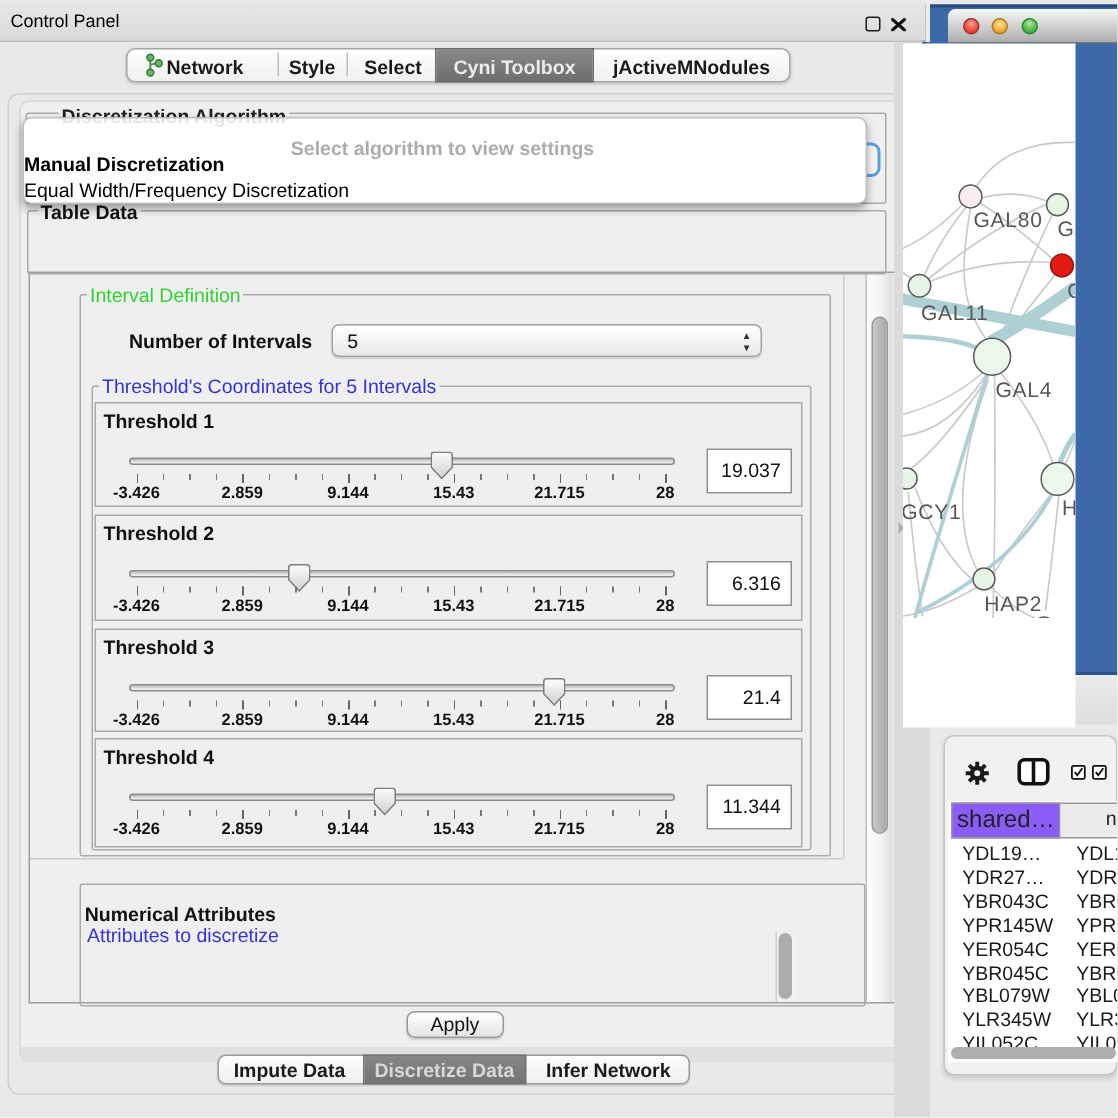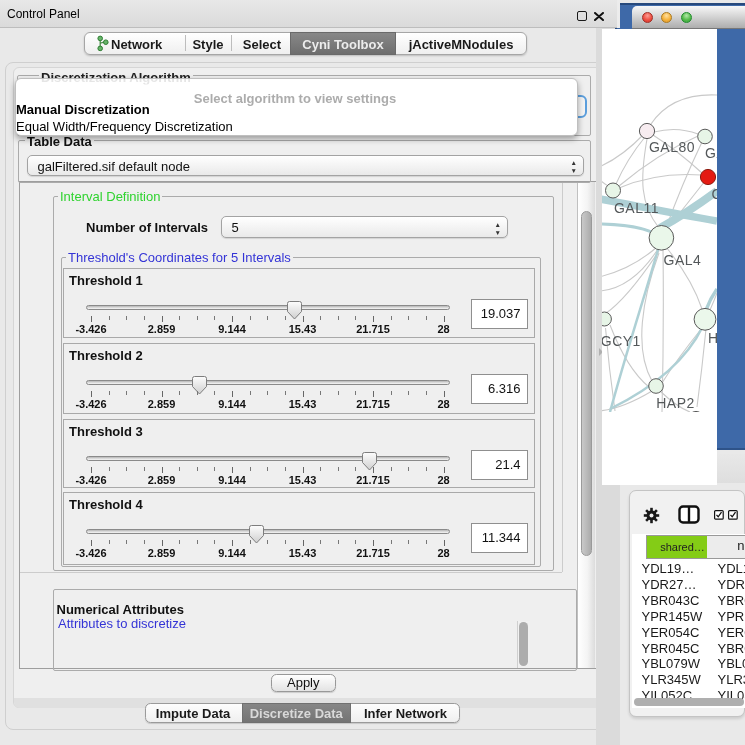--- a/index.html
+++ b/index.html
@@ -61,24 +61,20 @@
   <div style="left:26px;top:95px;width:561px;height:23px;background:#f4f4f4;border:2.5px solid #5b9edc;border-radius:6px;z-index:3;"></div>
 
   <div style="left:15px;top:78px;width:563px;height:58px;background:#ffffff;border:1px solid #bfbfbf;border-radius:6px;box-shadow:0 3px 6px rgba(0,0,0,0.35);z-index:10;"></div>
   <div style="left:39px;top:69.5px;font-size:13px;font-weight:bold;color:rgba(40,40,40,0.12);padding:0 2px;z-index:11;clip-path:inset(9px 0 0 0);">Discretization Algorithm</div>
   <div style="left:150px;top:91px;width:290px;text-align:center;font-size:13px;font-weight:bold;color:#acacac;z-index:11;">Select algorithm to view settings</div>
   <div style="left:16px;top:102px;font-size:13px;font-weight:bold;color:#000;z-index:11;">Manual Discretization</div>
   <div style="left:16px;top:118.5px;font-size:13px;color:#000;z-index:11;">Equal Width/Frequency Discretization</div>
 
   <div style="left:18px;top:139.5px;width:573px;height:43px;border:1px solid #ababab;border-radius:2px;z-index:1;"></div>
   <div style="left:25px;top:133.5px;font-size:13px;font-weight:bold;color:#111;background:#EFEFEF;padding:0 2px;z-index:2;">Table Data</div>
-  <div class="combo" style="left:26.5px;top:155px;width:557.5px;height:21px;z-index:3;">
-    <span class="ctext">galFiltered.sif default node</span>
-    <span class="spin" style="top:3px;">▲<br>▼</span>
-  </div>
 
   <div style="left:19px;top:181px;width:577.5px;height:488px;background:#EFEFEF;border:1px solid #9e9e9e;"></div>
 
   <div style="left:562px;top:182px;width:1px;height:390px;background:#cccccc;"></div>
   <div style="left:20px;top:572px;width:542px;height:1px;background:#cccccc;"></div>
 
   <div style="left:577px;top:182px;width:18px;height:486px;background:linear-gradient(90deg,#ffffff,#f4f4f4 55%,#dcdcdc);border-left:1px solid #c0c0c0;"></div>
   <div style="left:580.5px;top:211px;width:11px;height:345px;background:linear-gradient(90deg,#c9c9c9,#ababab);border:1px solid #9a9a9a;border-radius:6px;"></div>
 
   <div style="left:53px;top:195.5px;width:501px;height:375px;border:1px solid #ababab;border-radius:2px;"></div>
@@ -259,20 +255,20 @@
     <line x1="11" y1="1.5" x2="11" y2="17.5" stroke="#111" stroke-width="2.4"></line>
   </svg>
   <svg style="left:713.5px;top:509.5px;" width="26" height="10" viewBox="0 0 26 10">
     <rect x="0.6" y="0.6" width="8.6" height="8.6" rx="1" fill="#fff" stroke="#111" stroke-width="1.2"></rect>
     <path d="M2.5,4.8 L4.2,6.8 L7.5,2.2" stroke="#111" stroke-width="1.3" fill="none"></path>
     <rect x="14.6" y="0.6" width="8.6" height="8.6" rx="1" fill="#fff" stroke="#111" stroke-width="1.2"></rect>
     <path d="M16.5,4.8 L18.2,6.8 L21.5,2.2" stroke="#111" stroke-width="1.3" fill="none"></path>
   </svg>
 
   <div style="left:631.8px;top:533.9px;width:113.2px;height:174.3px;background:#fff;overflow:hidden;">
-    <div style="left:2.1px;top:1.4px;width:73.3px;height:23.7px;background:#84cc16;border:1px solid #999;font-size:11px;color:#222;text-align:center;line-height:22px;margin-left:12px;">shared…</div>
+    <div style="left:2.1px;top:1.4px;width:73.3px;height:23.7px;background:#8b5cf6;border:1px solid #999;font-size:16px;color:#222;text-align:center;line-height:22px;">shared…</div>
     <div style="left:75.4px;top:1.4px;width:40px;height:23.7px;background:#ececec;border:1px solid #999;border-left:none;font-size:13px;color:#222;">
         <span style="position:absolute;left:30px;top:2px;">name</span>
       </div>
     <div style="left:9.7px;top:27.1px;width:70px;font-size:13px;color:#1a1a1a;line-height:15.9px;white-space:nowrap;">YDL19…<br>YDR27…<br>YBR043C<br>YPR145W<br>YER054C<br>YBR045C<br>YBL079W<br>YLR345W<br>YIL052C</div>
     <div style="left:85.7px;top:27.1px;width:30px;font-size:13px;color:#1a1a1a;line-height:15.9px;white-space:nowrap;">YDL194W<br>YDR277C<br>YBR043C<br>YPR145W<br>YER054C<br>YBR045C<br>YBL079W<br>YLR345W<br>YIL052C</div>
     <div style="left:2.4px;top:164.6px;width:110px;height:8px;background:#afafaf;border-radius:4px;"></div>
   </div>
 </div>
 </body></html>

